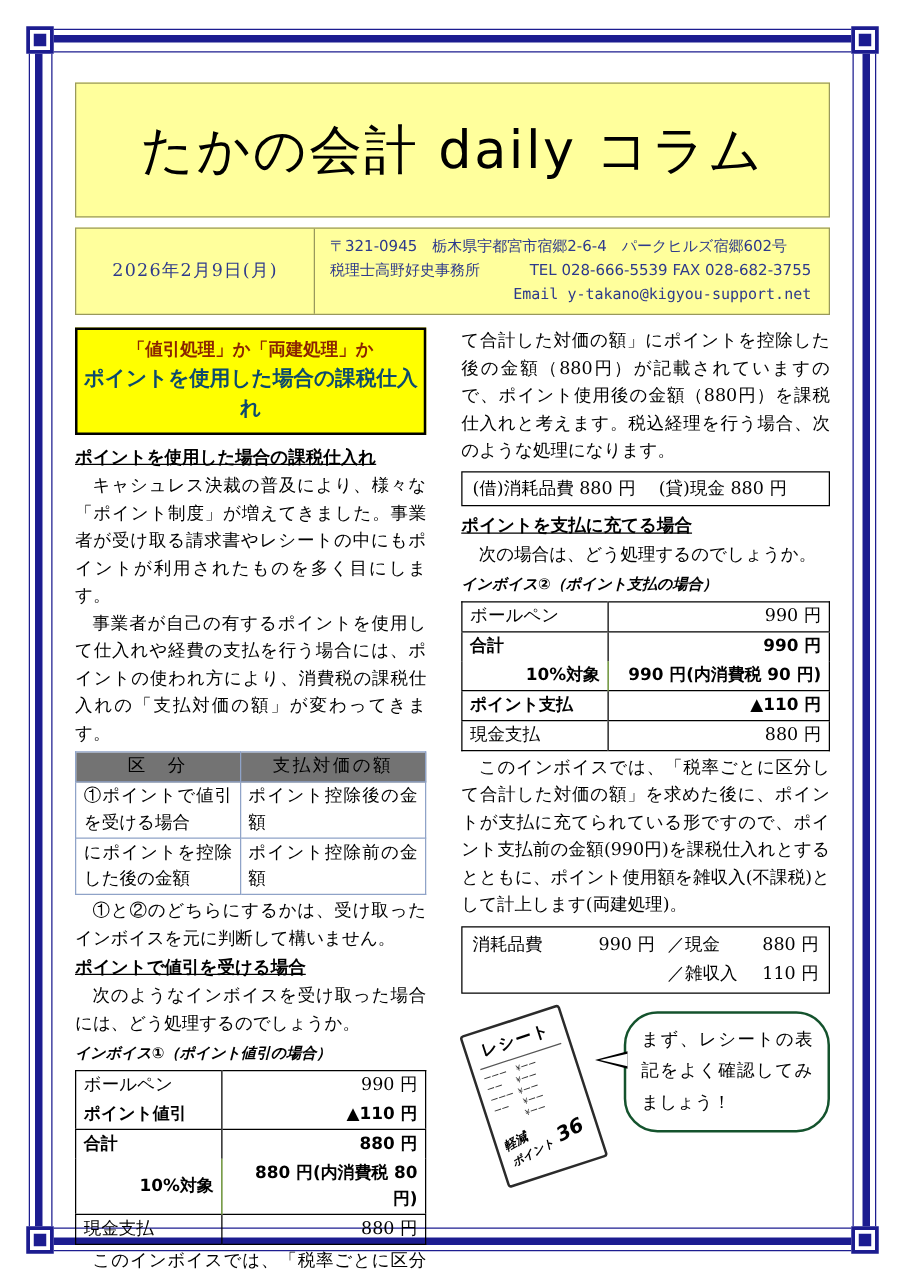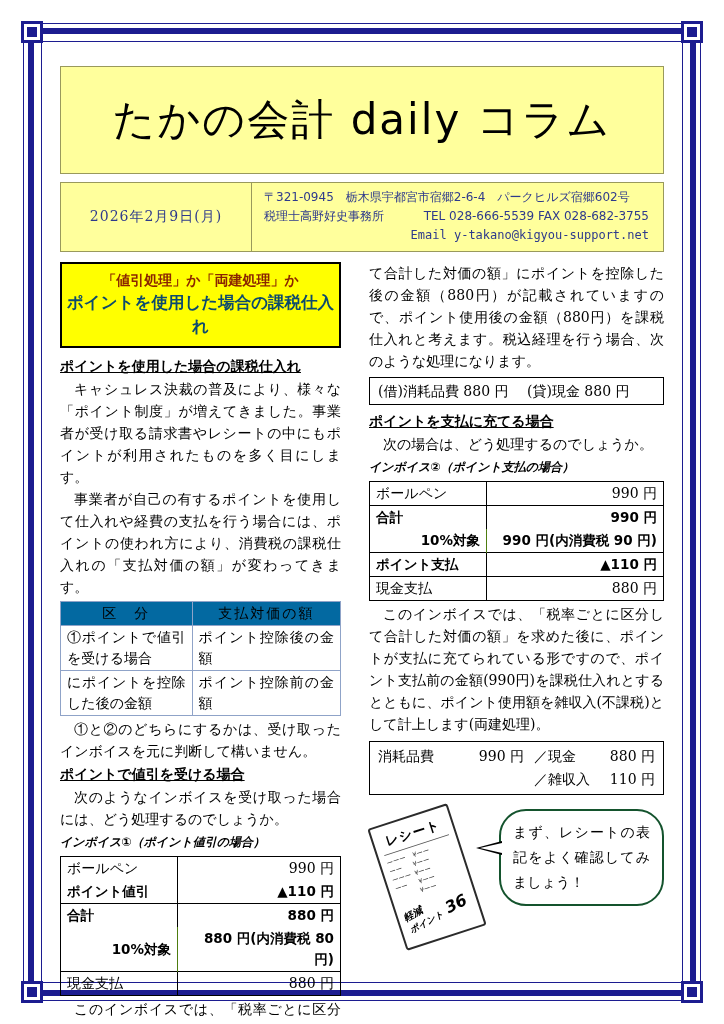--- a/index.html
+++ b/index.html
@@ -52,21 +52,21 @@
     text-decoration:underline;margin:1px 0;line-height:22px;
   }
   .subhead{font-family:"DejaVu Sans",sans-serif;font-size:12px;font-weight:bold;
     margin:1px 0;line-height:22px;font-style:italic;}
   p.ind{margin:0;text-indent:1em;}
   p.noind{margin:0;}
 
   
   .t1{width:100%;border-collapse:collapse;margin:3px 0 2px;}
   .t1 th,.t1 td{border:1.5px solid #8fa3c8;padding:1px 6px;font-size:14px;line-height:21px;font-weight:normal;}
-  .t1 th{background:#0369a1;text-align:center;letter-spacing:2px;}
+  .t1 th{background:#737373;text-align:center;letter-spacing:2px;}
 
   
   .inv{width:100%;border-collapse:collapse;margin:3px 0 2px;border:1.2px solid #000;}
   .inv td{padding:1px 6px;font-size:14px;line-height:21px;}
   .inv td.lab{width:104px;border-right:1px solid #000;}
   .inv td.lab2{width:104px;border-right:1px solid #4d7c0f;text-align:right;}
   .inv td.val{text-align:right;}
   .inv tr.gt td{border-top:1px solid #000;}
   .inv tr.b td{font-weight:bold;font-family:"DejaVu Sans",sans-serif;font-size:13.5px;}
 

